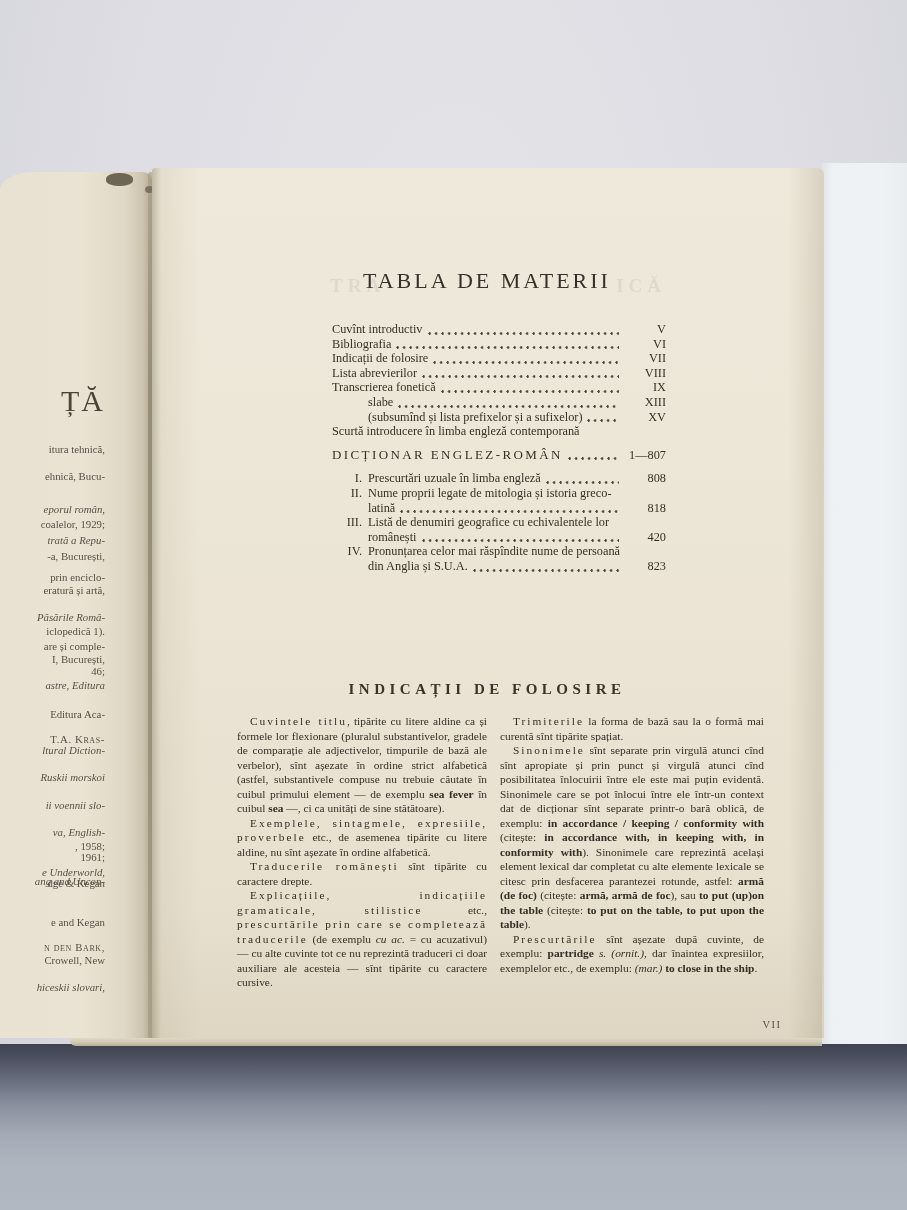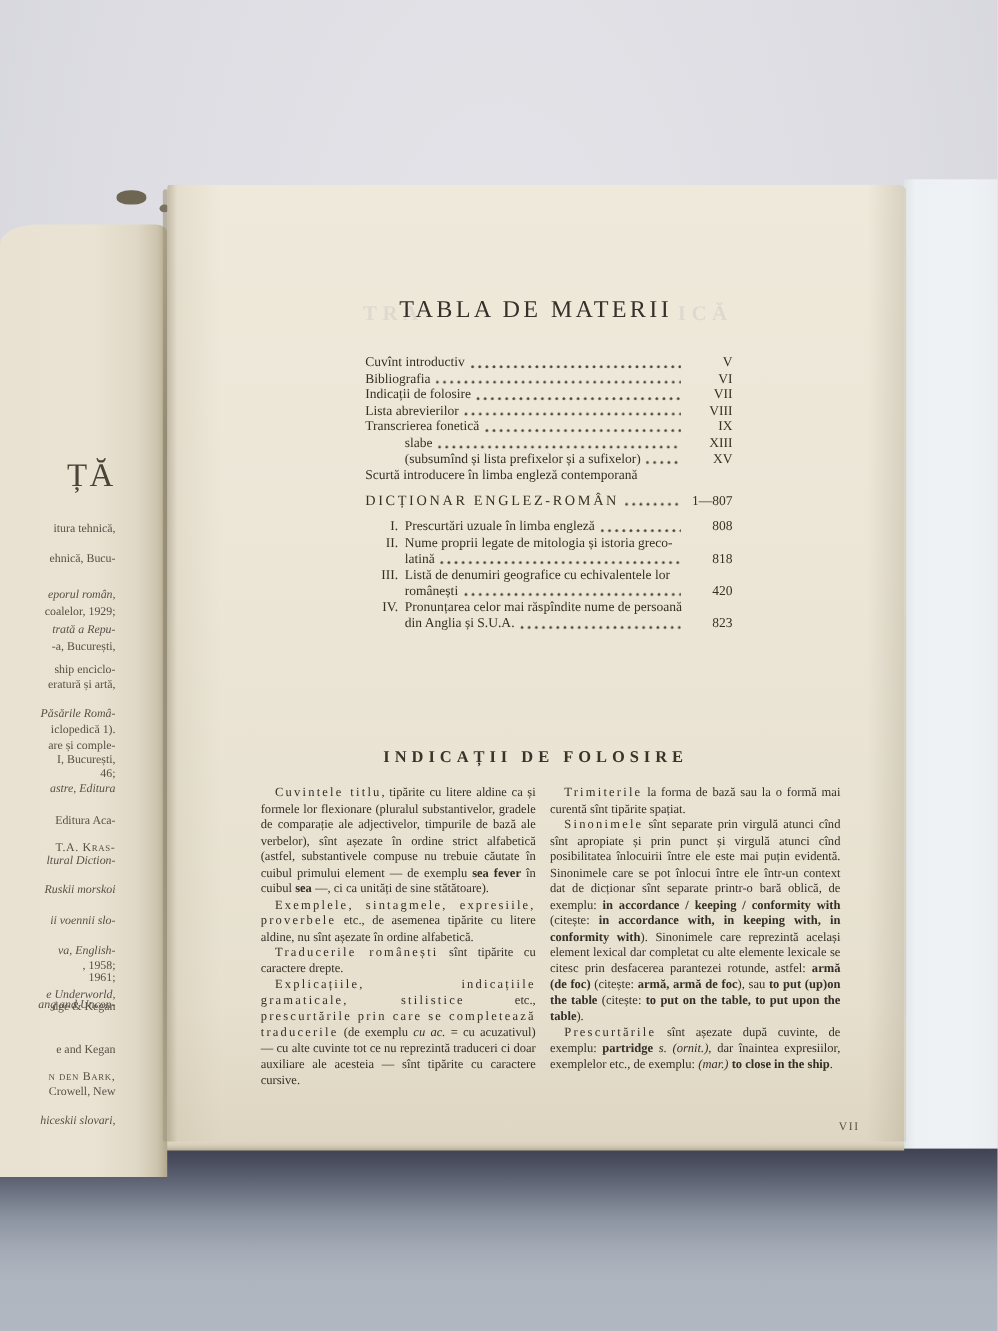--- a/index.html
+++ b/index.html
@@ -16,21 +16,21 @@
          background:linear-gradient(90deg,#dfe4e7 0,#edf1f3 10px,#eef2f4 70%,#e9edf0 100%);}
 
   
   .page-stack{position:absolute;left:70px;top:1036px;width:752px;height:10px;
          background:linear-gradient(180deg,#e3dcc9 0,#d6cdb8 55%,#b9ae95 100%);
          border-bottom-left-radius:6px;}
 
   
   .book-left{position:absolute;left:0;top:172px;width:152px;height:866px;
          background:linear-gradient(90deg,#e9e2d2 0%,#eae3d3 55%,#e0d8c6 82%,#cdc4ae 94%,#b1a78d 100%);
-         border-top-left-radius:34px 18px;border-top-right-radius:10px 8px;margin-top:32px;}
+         border-top-left-radius:34px 18px;border-top-right-radius:10px 8px;}
   .fragments{position:absolute;top:0;right:47px;width:0;height:100%;color:#49433a;font-size:10.8px;line-height:12px;}
   .frag{position:absolute;right:0;white-space:nowrap;opacity:.92;}
   .frag.i{font-style:italic;}
   .frag.sc{font-variant:small-caps;letter-spacing:.6px;}
   .frag.large{font-size:30px;letter-spacing:2px;color:#3d372c;line-height:32px;}
 
   
   .gutter-line{position:absolute;left:148px;top:172px;width:5px;height:866px;border-radius:3px;opacity:.65;
          background:linear-gradient(180deg,#a89e85 0,#857c66 25%,#8d8570 70%,#a39a82 100%);}
   .speck1{position:absolute;left:106px;top:173px;width:27px;height:13px;background:#6e6552;border-radius:45%;}
@@ -88,21 +88,21 @@
 
   <div class="book-left">
     <div class="fragments">
         <div class="frag large" style="top: 213px;">ȚĂ</div>
         <div class="frag " style="top: 271px;">itura tehnică,</div>
         <div class="frag " style="top: 298px;">ehnică, Bucu-</div>
         <div class="frag i" style="top: 331px;">eporul român,</div>
         <div class="frag " style="top: 346px; text-align: center;">coalelor, 1929;</div>
         <div class="frag i" style="top: 362px;">trată a Repu-</div>
         <div class="frag " style="top: 378px;">-a, București,</div>
-        <div class="frag " style="top: 399px;">ship enciclo-</div>
+        <div class="frag " style="top: 399px;">prin enciclo-</div>
         <div class="frag " style="top: 412px;">eratură și artă,</div>
         <div class="frag i" style="top: 439px;">Păsările Româ-</div>
         <div class="frag " style="top: 453px;">iclopedică 1).</div>
         <div class="frag " style="top: 468px;">are și comple-</div>
         <div class="frag " style="top: 481px;">I, București,</div>
         <div class="frag " style="top: 493px;">46;</div>
         <div class="frag i" style="top: 507px;">astre, Editura</div>
         <div class="frag " style="top: 536px;">Editura Aca-</div>
         <div class="frag sc" style="top: 561px;">T.A. Kras-</div>
         <div class="frag i" style="top: 572px;">ltural Diction-</div>

